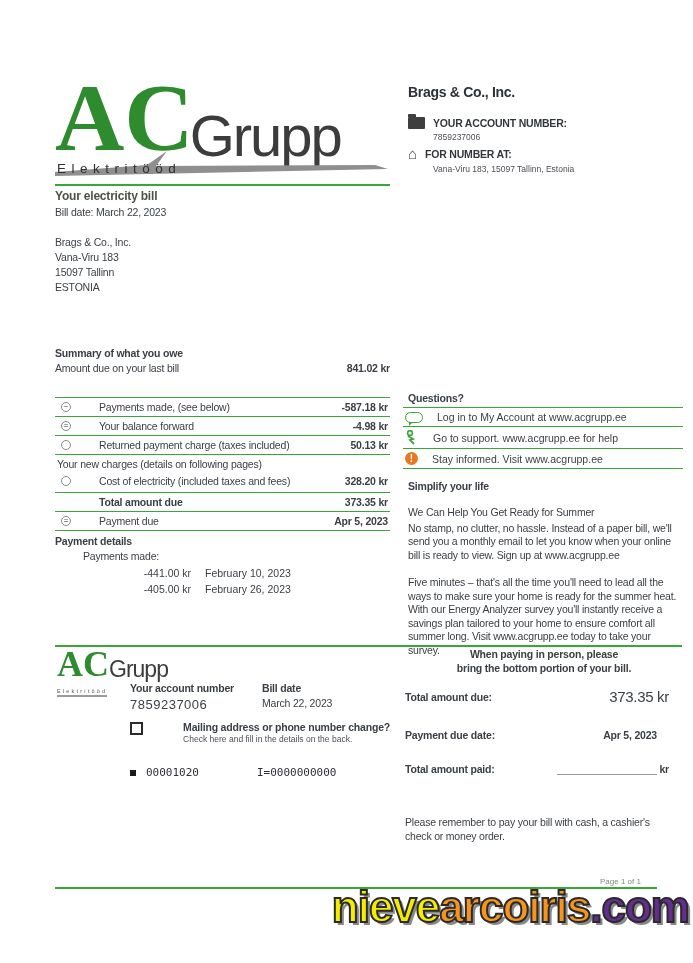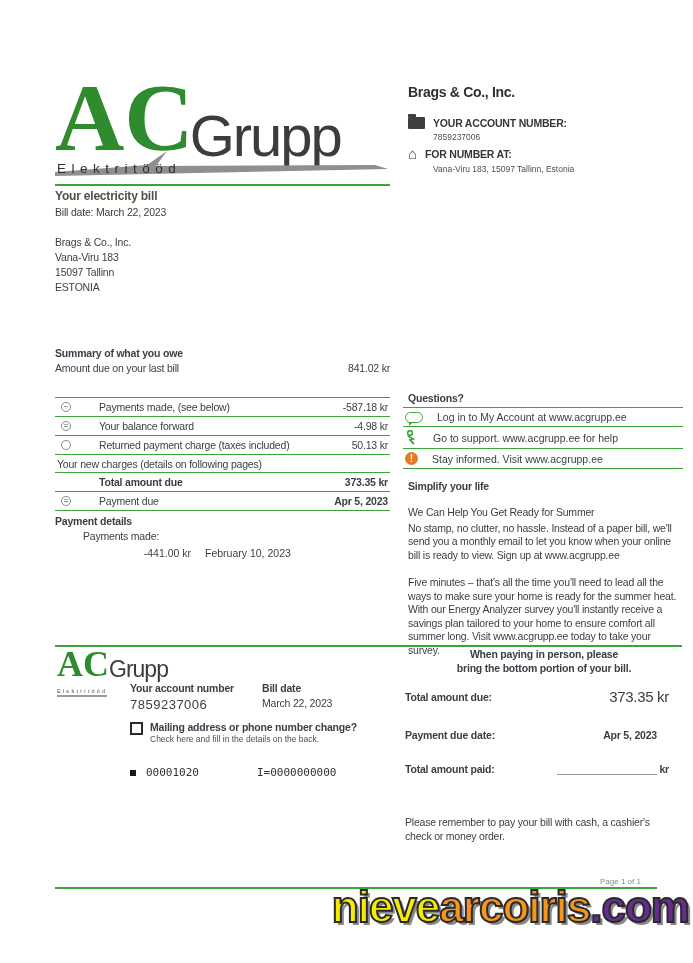--- a/index.html
+++ b/index.html
@@ -26,21 +26,21 @@
   
   .hdr-company { left:408px; top:84px; font-size:14px; letter-spacing:-0.3px; color:#2d3136; }
   .hdr-item { display:flex; align-items:center; gap:8px; }
   .hdr-label { font-size:10.5px; font-weight:bold; color:#33373d; letter-spacing:-0.2px; }
   .folder-icon { width:17px; height:12px; background:#3f3f3f; border-radius:1px; position:relative; }
   .folder-icon:before { content:""; position:absolute; left:0; top:-3px; width:8px; height:3px; background:#3f3f3f; border-radius:1px 1px 0 0; }
   .house-icon { font-size:15px; color:#3f3f3f; line-height:1; }
 
   
   .sum-row { display:flex; align-items:center; font-size:10.5px; letter-spacing:-0.2px; }
-  .sum-amt { margin-left:auto; text-align:left; }
+  .sum-amt { margin-left:auto; text-align:left;font-weight:bold; }
   .circle-ic { width:10px; height:10px; border:1.6px solid #8a8a8a; border-radius:50%;
                display:inline-flex; align-items:center; justify-content:center;
                font-size:8px; color:#8a8a8a; font-weight:bold; line-height:1; flex:0 0 auto; }
   .row-bordered { border-top:1.6px solid #3aa63a; padding:3px 2px 3px 0; }
   .row-last { border-bottom:1.6px solid #3aa63a; }
 
   
   .q-item { display:flex; align-items:center; gap:14px; border-top:1.6px solid #3aa63a; padding:3px 0 3px 2px; font-size:10.5px; }
   .q-last { border-bottom:1.6px solid #3aa63a; }
   .bubble-icon { width:18px; height:11px; border:1.6px solid #3aa63a; border-radius:6px; position:relative; flex:0 0 auto; }
@@ -129,37 +129,46 @@
       <span class="sum-amt">-4.98 kr</span>
     </div>
     <div class="sum-row row-bordered row-last">
       <span class="circle-ic" style="margin:0 28px 0 6px;"></span>
       <span>Returned payment charge (taxes included)</span>
       <span class="sum-amt">50.13 kr</span>
     </div>
 
     <div class="txt" style="padding:3px 0 2px 2px;">Your new charges (details on following pages)</div>
 
+    <div class="sum-row" style="padding:3px 2px 5px 0;">
+      <span class="circle-ic" style="margin:0 28px 0 6px;"></span>
+      <span>Cost of electricity (included taxes and fees)</span>
+      <span class="sum-amt">328.20 kr</span>
+    </div>
 
     <div class="sum-row row-bordered b">
       <span style="margin-left:44px;">Total amount due</span>
       <span class="sum-amt">373.35 kr</span>
     </div>
     <div class="sum-row row-bordered row-last">
       <span class="circle-ic" style="margin:0 28px 0 6px;">=</span>
       <span>Payment due</span>
       <span class="sum-amt b">Apr 5, 2023</span>
     </div>
   </div>
 
   <div class="b txt" style="margin-top:4px;">Payment details</div>
   <div class="txt" style="margin-top:3px;padding-left:28px;">Payments made:</div>
   <div class="pay-line" style="margin:5px 0 0 74px;">
     <span style="width:62px; text-align:right;">-441.00 kr</span>
     <span style="margin-left:14px;">February 10, 2023</span>
+  </div>
+  <div class="pay-line" style="margin:4px 0 0 74px;">
+    <span style="width:62px; text-align:right;">-405.00 kr</span>
+    <span style="margin-left:14px;">February 26, 2023</span>
   </div>
 </div>
 
 <div class="abs" style="left:403px; top:392px; width:280px;">
   <div class="b txt" style="margin-left:5px;">Questions?</div>
   <div style="margin-top:3px;">
     <div class="q-item">
       <span class="bubble-icon"></span>
       <span>Log in to My Account at www.acgrupp.ee</span>
     </div>
@@ -198,21 +207,21 @@
   <div style="display:flex;">
     <div style="width:132px;">
       <div class="b txt">Your account number</div>
       <div style="font-size:13px; margin-top:3px; letter-spacing:0.5px;">7859237006</div>
     </div>
     <div>
       <div class="b txt">Bill date</div>
       <div class="txt" style="margin-top:3px;">March 22, 2023</div>
     </div>
   </div>
-  <div style="display:flex; gap:7px; margin-top:9px; align-items:flex-start;">
+  <div style="display:flex; gap:7px; margin-top:9px; align-items:flex-start;justify-content:space-between;">
     <span class="checkbox" style="margin-top:1px;"></span>
     <div>
       <div class="b txt">Mailing address or phone number change?</div>
       <div class="small" style="margin-top:1px;">Check here and fill in the details on the back.</div>
     </div>
   </div>
   <div style="display:flex; align-items:center; margin-top:22px;">
     <span class="sq-bullet"></span>
     <span class="mono" style="margin-left:10px;">00001020</span>
     <span class="mono" style="margin-left:58px;">I=0000000000</span>

